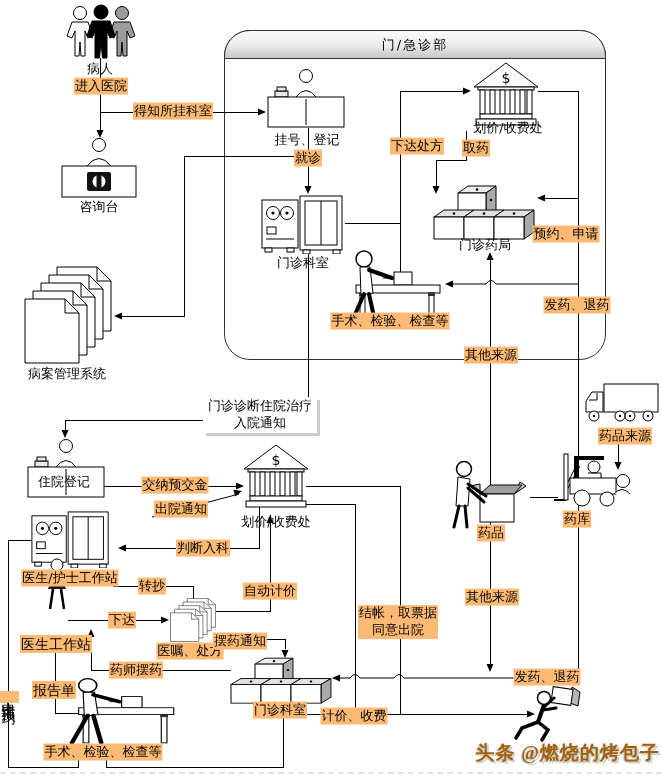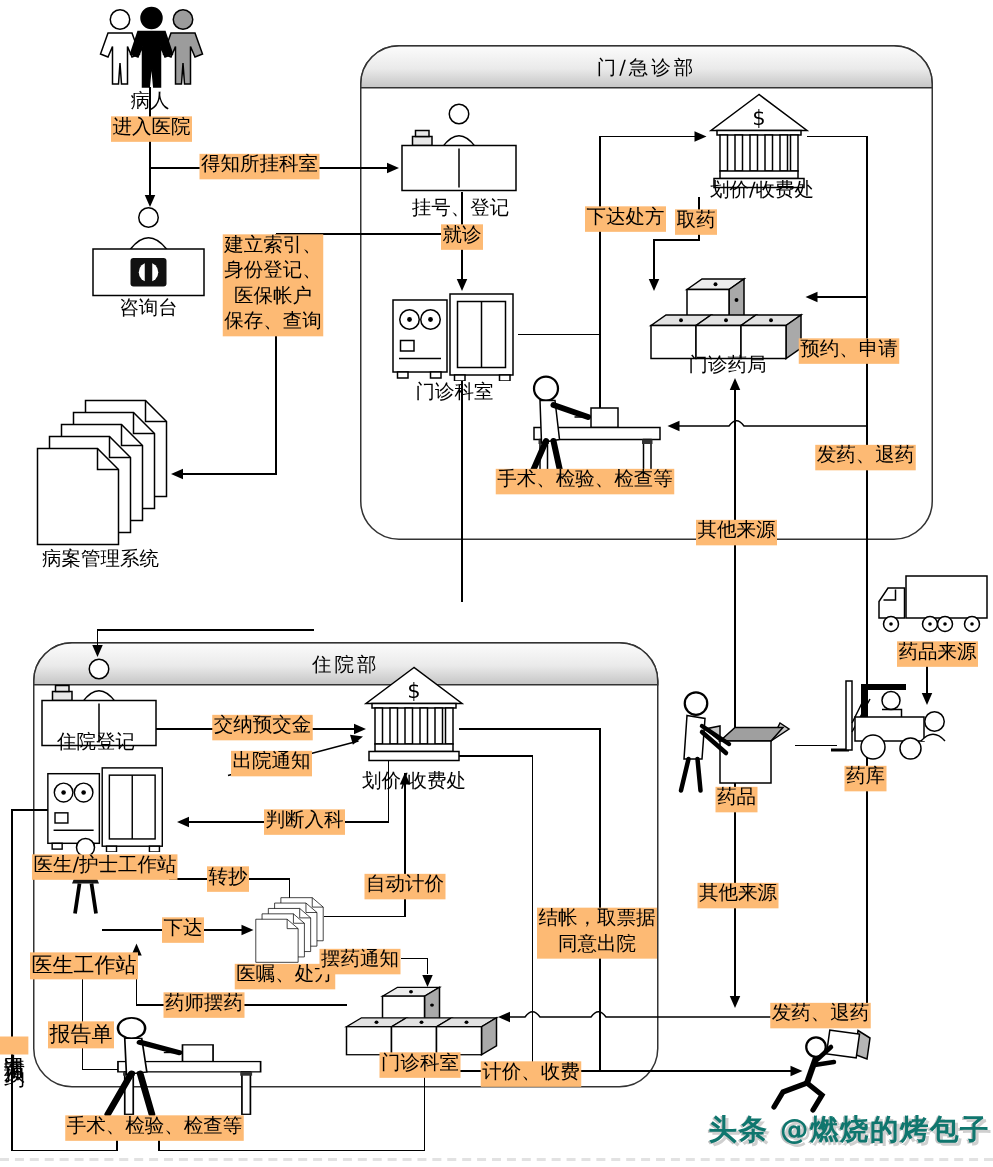--- a/index.html
+++ b/index.html
@@ -11,22 +11,22 @@
        display:flex;align-items:center;justify-content:center;font-size:13px;letter-spacing:2px;z-index:11;}
   .wires{position:absolute;left:0;top:0;z-index:20;}
   .icon{position:absolute;z-index:30;overflow:visible;}
   .lbl{position:absolute;transform:translate(-50%,-50%);font-size:13px;line-height:1.3;color:#000;
        white-space:nowrap;z-index:40;text-align:center;}
   .bg{background:#fdba74;padding:0 1px;}
   .pre{white-space:pre-line;}
   .sm{font-size:14px;}
   .vert{writing-mode:vertical-rl;letter-spacing:3px;}
   .shadowbox{background:#fff;box-shadow:3px 3px 0 rgba(175,175,175,.65);padding:1px 5px;}
-  .watermark{position:absolute;right:2px;top:740px;z-index:50;font-size:19px;font-weight:bold;color:#0f766e;
-       text-shadow:2px 2px 0 #cfcfcf,-1px 1px 0 #c0c0c0;letter-spacing:1px;}
+  .watermark{position:absolute;right:2px;top:740px;z-index:50;font-size:19px;font-weight:bold;color:#a16207;
+       text-shadow:2px 2px 0 #cfcfcf,-1px 1px 0 #c0c0c0;letter-spacing:1px;font-family:Liberation Serif, serif;}
   .bottom-dash{position:absolute;left:0;right:0;top:772px;border-top:2px dashed #e2e2e2;z-index:5;}
 </style>
 </head>
 <body>
 
 <svg width="0" height="0" style="position:absolute" aria-hidden="true">
   <defs>
     <symbol id="sym-bank" viewBox="0 0 70 70">
       <polygon points="35,1 3,25 67,25" fill="#fff" stroke="#000"></polygon>
       <text x="35" y="21" font-size="14" text-anchor="middle" font-family="DejaVu Sans, sans-serif">$</text>
@@ -121,28 +121,23 @@
       <circle cx="28" cy="11" r="8" fill="#fff" stroke="#000" stroke-width="1.5"></circle>
       <path d="M24,19 L34,19 L37,45 L25,47 Z" fill="#fff" stroke="#000"></path>
       <path d="M33,22 L56,30" stroke="#000" stroke-width="4" stroke-linecap="round" fill="none"></path>
       <path d="M28,46 L14,78 M33,46 L40,78" stroke="#000" stroke-width="4" stroke-linecap="round" fill="none"></path>
     </symbol>
   </defs>
 </svg>
 
 <div class="stage">
 
-  <div class="container" style="left:240px;top:30px;width:380px;height:328px;">
+  <div class="container" style="left:224px;top:30px;width:380px;height:328px;">
     <div class="hdr">
       <span>门/急诊部</span>
-    </div>
-  </div>
-  <div class="container" style="left:22px;top:428px;width:415px;height:295px;">
-    <div class="hdr">
-      <span>住院部</span>
     </div>
   </div>
 
   <svg class="wires" width="662" height="778">
     <g stroke="#000" fill="none" shape-rendering="crispEdges">
       <path d="M100,58 V130"></path>
       <path d="M100,112 H263"></path>
       <path d="M184,156 V316 H117"></path>
       <path d="M184,156 H306"></path>
       <path d="M308,128 V192"></path>
@@ -344,41 +339,39 @@
     <rect x="40" y="4" width="20" height="16" fill="#fff" stroke="#000" transform="rotate(8 50 12)"></rect>
     <circle cx="32" cy="14" r="6.5" fill="#fff" stroke="#000" stroke-width="1.5"></circle>
     <path d="M32,21 L26,38" stroke="#000" stroke-width="4" fill="none"></path>
     <path d="M31,24 L42,14 M31,26 L44,24" stroke="#000" stroke-width="3" fill="none" stroke-linecap="round"></path>
     <path d="M26,38 L10,44 L4,54 M26,38 L36,46 L30,56" stroke="#000" stroke-width="3.5" fill="none" stroke-linecap="round"></path>
   </svg>
 
   <div class="lbl" style="left:100px;top:69px">病人</div>
   <div class="lbl bg" style="left:101px;top:86px">进入医院</div>
   <div class="lbl bg" style="left:173px;top:111px">得知所挂科室</div>
-  <div class="lbl bg pre" style="left:182px;top:190px">建立索引、
-身份登记、
-医保帐户
-保存、查询</div>
   <div class="lbl" style="left:99px;top:207px">咨询台</div>
   <div class="lbl" style="left:67px;top:374px">病案管理系统</div>
   <div class="lbl" style="left:307px;top:140px">挂号、登记</div>
   <div class="lbl bg" style="left:308px;top:158px">就诊</div>
   <div class="lbl" style="left:303px;top:263px">门诊科室</div>
   <div class="lbl bg" style="left:417px;top:146px">下达处方</div>
   <div class="lbl" style="left:508px;top:128px">划价/收费处</div>
-  <div class="lbl bg" style="left:464px;top:148px">取药</div>
+  <div class="lbl bg" style="left:476px;top:148px">取药</div>
   <div class="lbl" style="left:485px;top:245px">门诊药局</div>
   <div class="lbl bg" style="left:566px;top:234px">预约、申请</div>
   <div class="lbl bg" style="left:577px;top:305px">发药、退药</div>
   <div class="lbl bg" style="left:491px;top:355px">其他来源</div>
   <div class="lbl bg" style="left:390px;top:321px">手术、检验、检查等</div>
+  <div class="lbl pre shadowbox" style="left:260px;top:415px">门诊诊断住院治疗
+入院通知</div>
   <div class="lbl bg" style="left:625px;top:436px">药品来源</div>
   <div class="lbl bg" style="left:577px;top:519px">药库</div>
   <div class="lbl bg" style="left:491px;top:533px">药品</div>
-  <div class="lbl" style="left:64px;top:496px">住院登记</div>
+  <div class="lbl" style="left:64px;top:482px">住院登记</div>
   <div class="lbl bg" style="left:175px;top:485px">交纳预交金</div>
   <div class="lbl bg" style="left:181px;top:509px">出院通知</div>
   <div class="lbl" style="left:276px;top:522px">划价/收费处</div>
   <div class="lbl bg" style="left:203px;top:548px">判断入科</div>
   <div class="lbl bg" style="left:70px;top:578px">医生/护士工作站</div>
   <div class="lbl bg" style="left:152px;top:586px">转抄</div>
   <div class="lbl bg" style="left:122px;top:620px">下达</div>
   <div class="lbl bg" style="left:270px;top:591px">自动计价</div>
   <div class="lbl bg" style="left:190px;top:651px">医嘱、处方</div>
   <div class="lbl bg" style="left:240px;top:641px">摆药通知</div>

